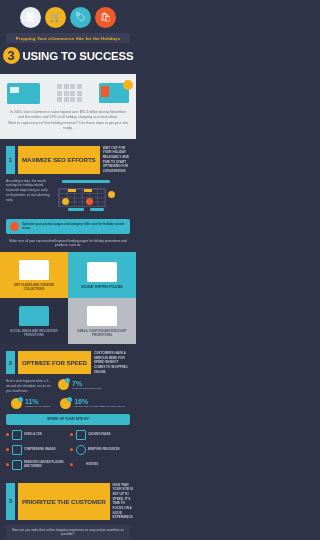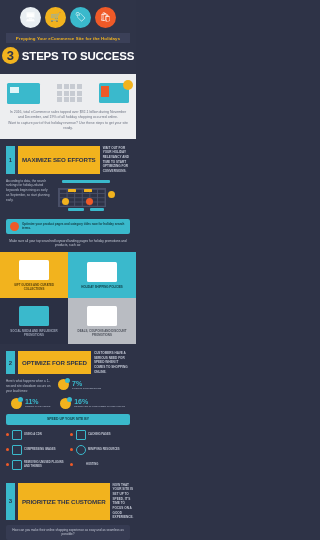--- a/index.html
+++ b/index.html
@@ -124,21 +124,21 @@
       <div class="hicon hi3">
           <span>🏷</span>
         </div>
       <div class="hicon hi4">
           <span>🛍</span>
         </div>
     </div>
     <div class="hero-sub">Prepping Your eCommerce Site for the Holidays</div>
     <div class="hero-title">
       <div class="big3">3</div>
-      <div class="t2s">STEPS TO SUCCESS</div>
+      <div class="t2s">USING TO SUCCESS</div>
     </div>
   </div>
 
   <div class="intro">
     <div class="intro-art">
       <div class="art-card"></div>
       <div class="art-grid">
         <i></i>
           <i></i>
           <i></i>

